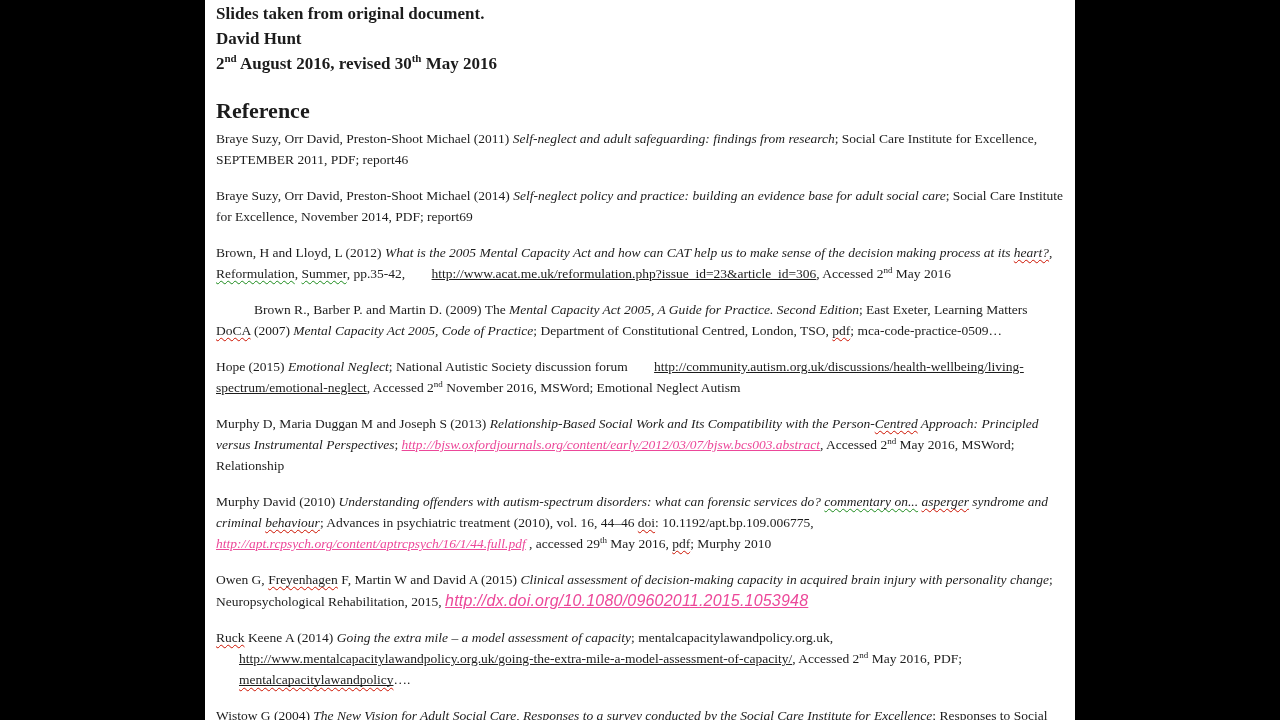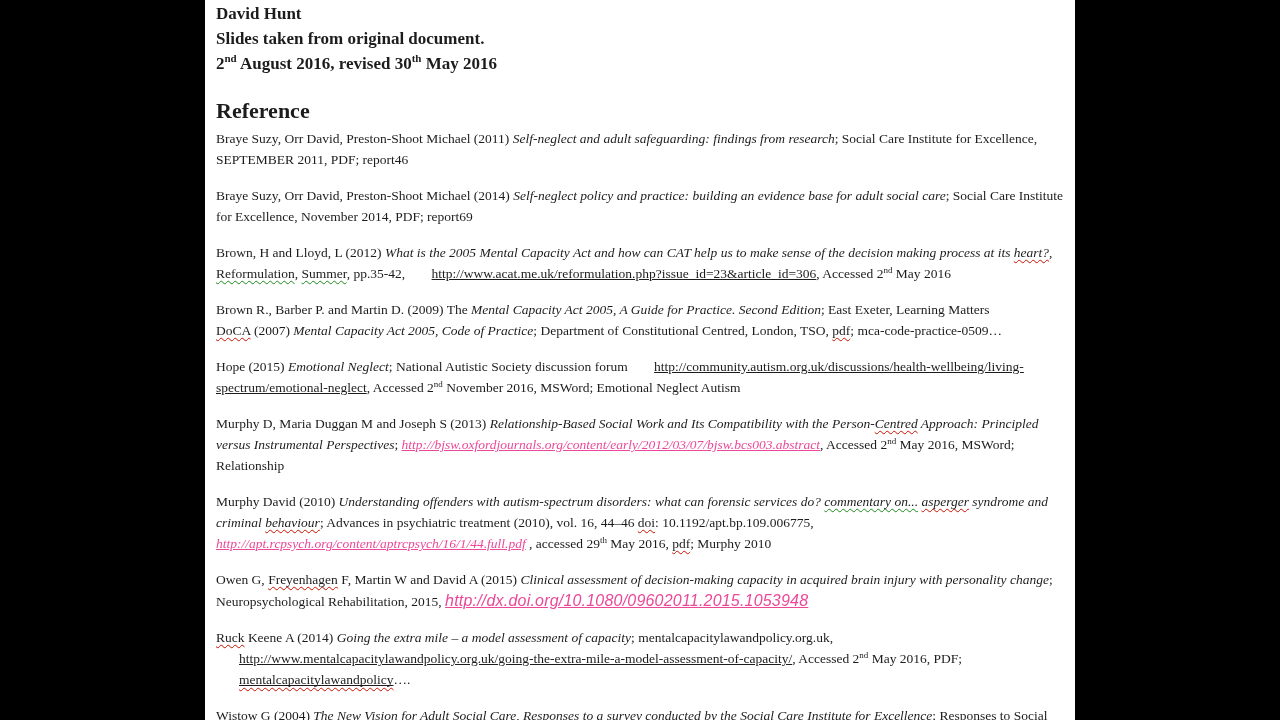--- a/index.html
+++ b/index.html
@@ -26,21 +26,21 @@
     font-size: 13.5px;
     line-height: 21px;
   }
   .doc-header { font-weight: bold; font-size: 17px; line-height: 25px; }
   .doc-header .hline { white-space: nowrap; }
   .ref-heading {
     font-weight: bold; font-size: 22px; line-height: 24px;
     margin-top: 23px; margin-bottom: 5px;
   }
   .cite { margin: 0 0 15px 0; }
-  .cite.tight { margin-bottom: 0; }
+  .cite.tight { margin-bottom: 0; margin-left: 38px; }
   .it { font-style: italic; }
   .sup { vertical-align: super; font-size: 9px; line-height: 0; font-weight: inherit; }
   .doc-header .sup { font-size: 11px; }
   a.lnk { cursor: pointer; }
   a.lnk-dark { color: #1c1c1c; text-decoration: underline; padding-left: 23px; }
   a.lnk-blue { color: #ec4899; text-decoration: underline; font-style: italic; }
   .sans { font-family: "Liberation Sans", sans-serif; font-size: 16px; letter-spacing: 0.2px; }
   .sq-red {
     text-decoration: underline wavy #cc1100;
     text-decoration-thickness: 1px;
@@ -60,22 +60,22 @@
 <body>
 
 <div class="stage">
   <div class="bar left"></div>
   <div class="bar right"></div>
 
   <div class="paper">
     <div class="content">
 
       <div class="doc-header">
+        <div class="hline">Slides taken from original document.</div>
         <div class="hline">David Hunt</div>
-        <div class="hline">Slides taken from original document.</div>
         <div class="hline"><span>2</span><span class="sup">nd</span><span> August 2016, revised 30</span><span class="sup">th</span><span> May 2016</span></div>
       </div>
 
       <div class="ref-heading">Reference</div>
 
       <div>
           <p class="cite"><span>Braye Suzy, Orr David, Preston-Shoot Michael (2011) </span><span class="it">Self-neglect and adult safeguarding: findings from research</span><span>; Social Care Institute for Excellence, SEPTEMBER 2011, PDF; report46</span></p>
           <p class="cite"><span>Braye Suzy, Orr David, Preston-Shoot Michael (2014) </span><span class="it">Self-neglect policy and practice: building an evidence base for adult social care</span><span>; Social Care Institute for Excellence, November 2014, PDF; report69</span></p>
           <p class="cite"><span>Brown, H and Lloyd, L (2012) </span><span class="it">What is the 2005 Mental Capacity Act and how can CAT help us to make sense of the decision making process at its </span><span class="it"><span class="sq-red">heart?</span></span><span>, </span><span><span class="sq-green">Reformulation</span></span><span>, </span><span><span class="sq-green">Summer</span></span><span>, pp.35-42, </span><a href="#" class="lnk lnk-dark">http://www.acat.me.uk/reformulation.php?issue_id=23&amp;article_id=306</a><span>, Accessed 2</span><span class="sup">nd</span><span> May 2016</span></p>
           <p class="cite tight"><span>Brown R., Barber P. and Martin D. (2009) The </span><span class="it">Mental Capacity Act 2005, A Guide for Practice.  Second Edition</span><span>; East Exeter, Learning Matters</span></p>

